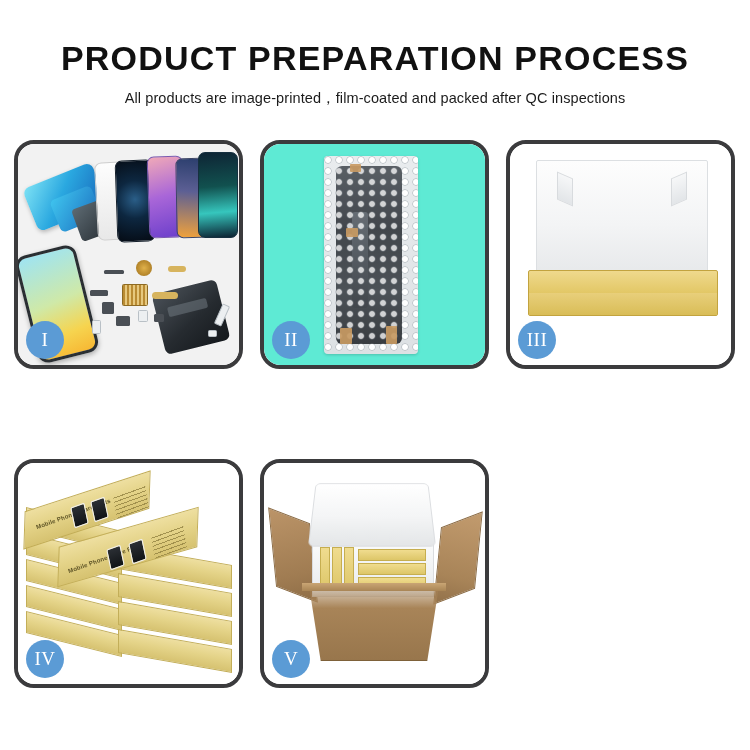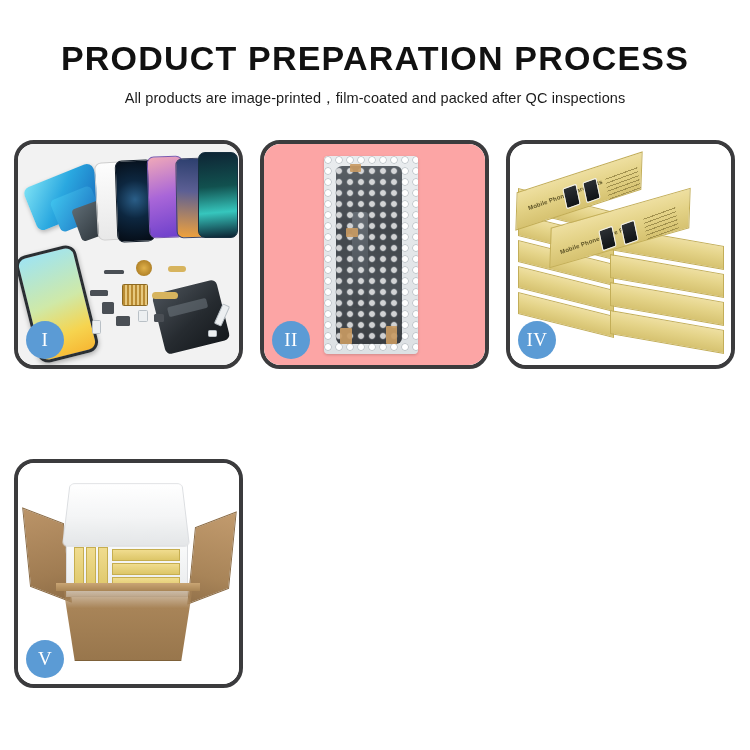--- a/index.html
+++ b/index.html
@@ -149,21 +149,21 @@
     border-radius: 50%;
   }
   .chip-grid {
     background: repeating-linear-gradient(90deg,#b98b33 0 2px,#e6c87e 2px 4px),
                 repeating-linear-gradient(0deg,#b98b33 0 2px,transparent 2px 4px);
     border: 1px solid #8d6a22;
   }
   .chip-white { background: #eceff1; border: 1px solid #b9c0c6; }
 
   
-  .p2 { background: #fca5a5; }
+  .p2 { background: #5eead4; }
   .bubble-bag {
     position: absolute;
     left: 60px; top: 12px; width: 94px; height: 198px;
     background:
       radial-gradient(circle at 4px 4px, rgba(255,255,255,.95) 2.6px, rgba(190,196,200,.55) 3.4px, transparent 4px)
         0 0 / 11px 11px,
       linear-gradient(180deg,#e9ecee,#dde1e4);
     border-radius: 4px;
     box-shadow: 0 1px 3px rgba(0,0,0,.18);
   }
@@ -407,20 +407,33 @@
           <div class="bubble-overlay"></div>
           <div class="tape" style="left:26px;top:8px;width:11px;height:8px;"></div>
           <div class="tape" style="left:22px;top:72px;width:12px;height:9px;"></div>
           <div class="tape" style="left:16px;top:172px;width:12px;height:16px;"></div>
           <div class="tape" style="left:62px;top:170px;width:11px;height:18px;"></div>
         </div>
         <div class="badge">II</div>
       </div>
     </div>
 
+    <div class="panel">
+      <div class="panel-inner p3">
+        <div class="lid3">
+          <div class="lid3-flapL"></div>
+          <div class="lid3-flapR"></div>
+        </div>
+        <div class="bw3"></div>
+        <div class="base3">
+          <div class="base3-front"></div>
+        </div>
+        <div class="badge">III</div>
+      </div>
+    </div>
 
     <div class="panel">
       <div class="panel-inner p4">
         <div class="stack">
 
           <div class="box4" style="left:2px;top:42px;width:96px;height:22px;transform:skewY(14deg);"></div>
           <div class="box4" style="left:2px;top:68px;width:96px;height:22px;transform:skewY(14deg);"></div>
           <div class="box4" style="left:2px;top:94px;width:96px;height:22px;transform:skewY(14deg);"></div>
           <div class="box4" style="left:2px;top:120px;width:96px;height:22px;transform:skewY(14deg);"></div>
           <div class="box4" style="left:2px;top:146px;width:96px;height:22px;transform:skewY(14deg);"></div>

